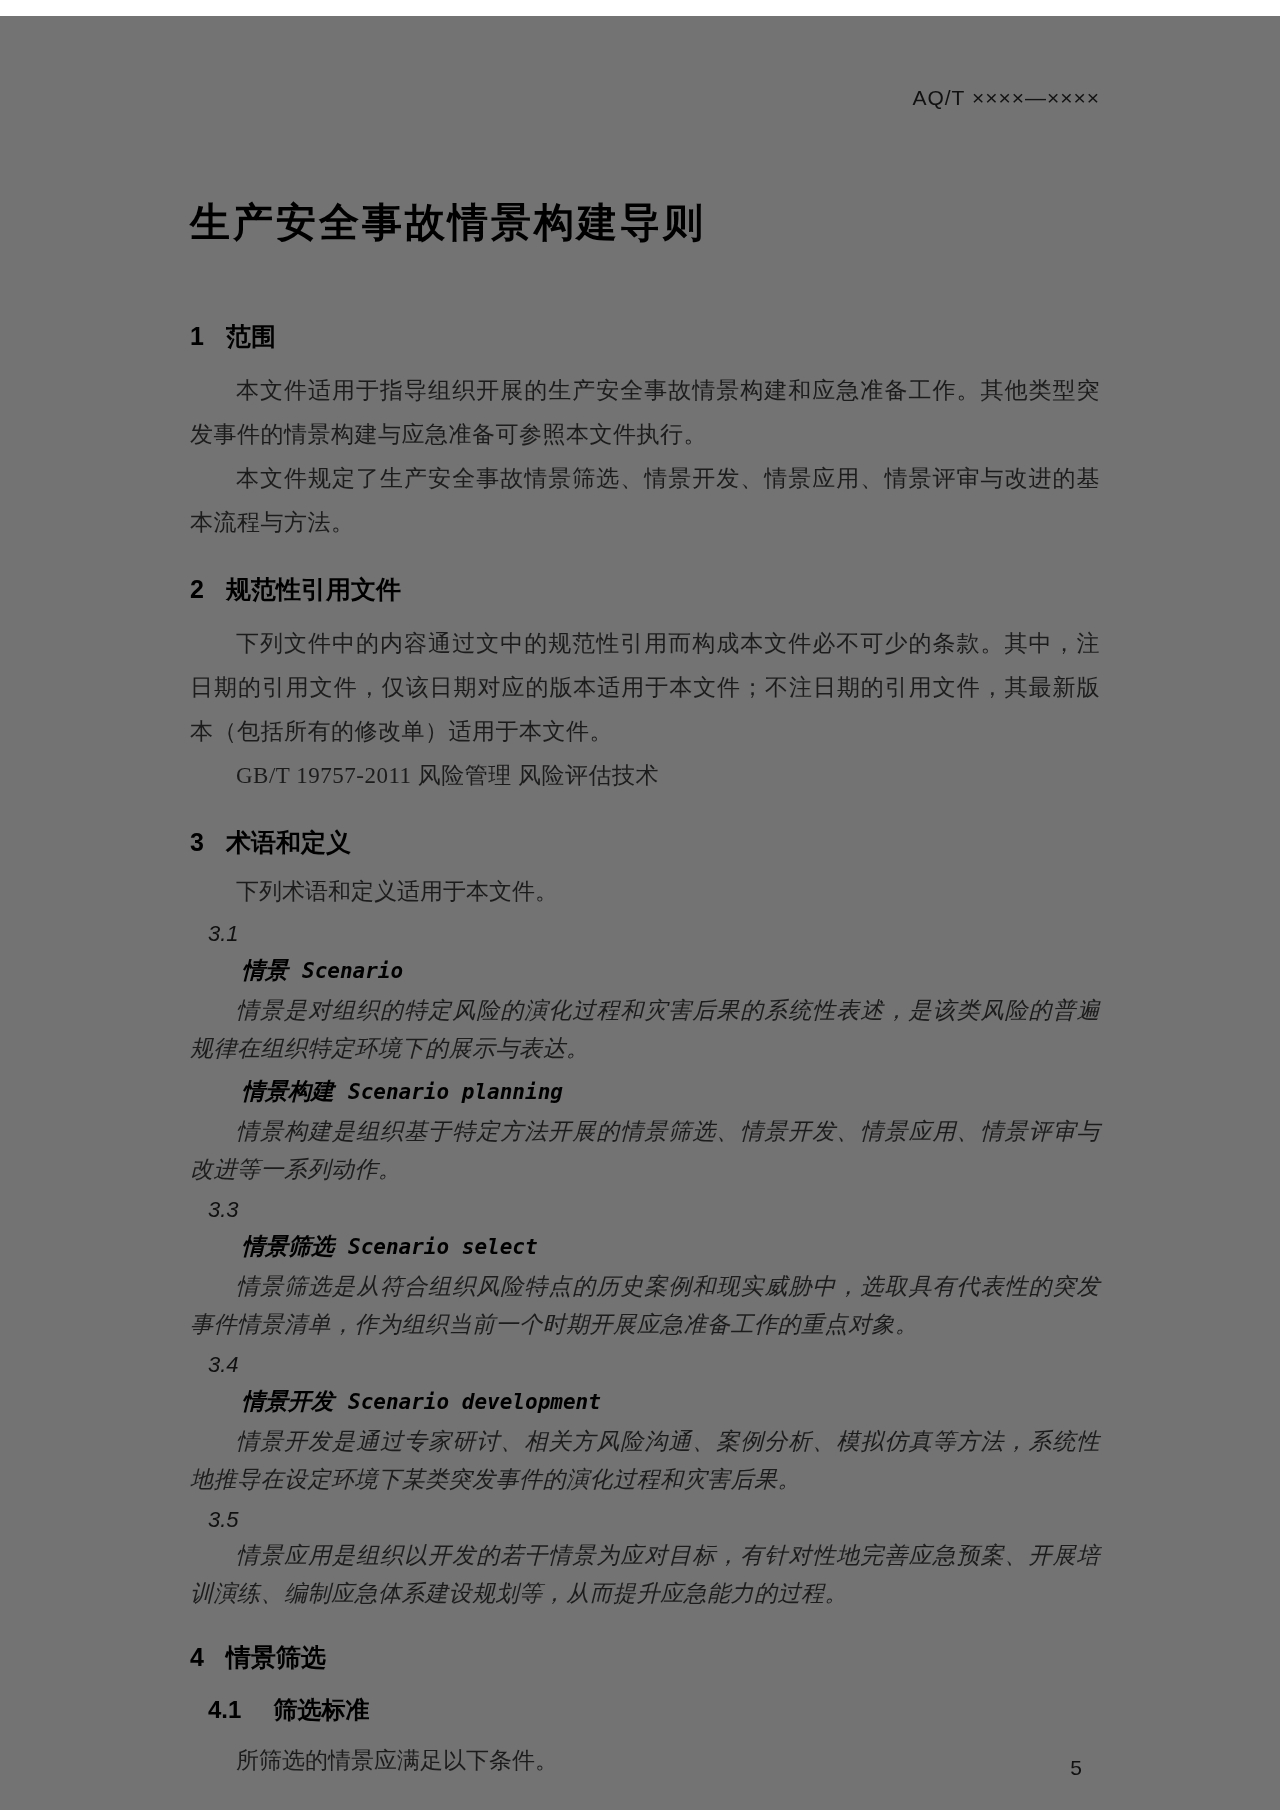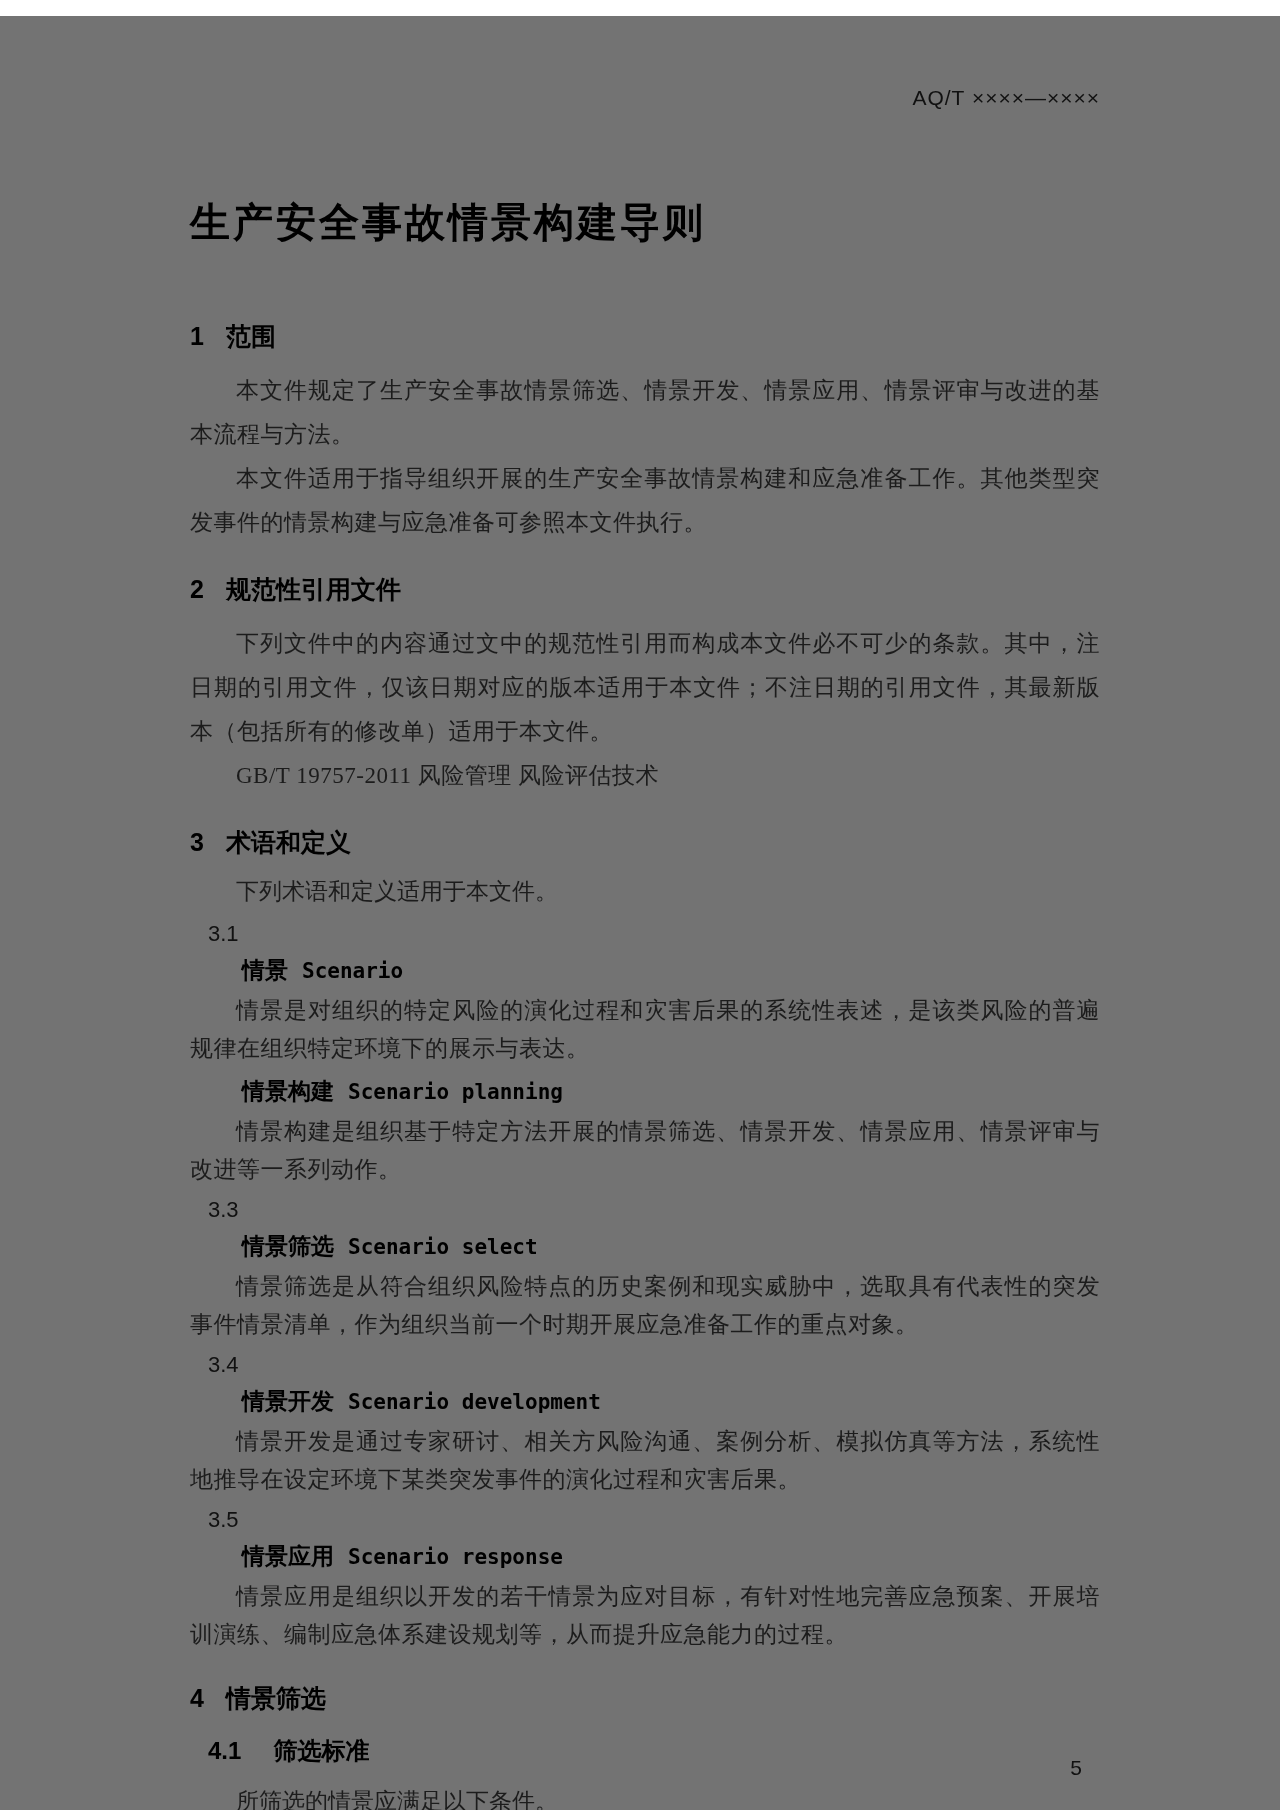--- a/index.html
+++ b/index.html
@@ -57,21 +57,21 @@
     line-height: 44px;
     text-indent: 2em;
     letter-spacing: 0.5px;
   }
   .intro-p {
     margin: 12px 0 0 0;
     font-size: 23px;
     line-height: 42px;
     text-indent: 2em;
   }
-  .term { margin-top: 4px; }
+  .term { margin-top: 4px; font-style: italic; }
   .term-num {
     padding-left: 18px;
     font-family: "Liberation Sans", "DejaVu Sans", sans-serif;
     font-size: 22px;
     line-height: 34px;
     color: #111;
   }
   .term-title {
     padding-left: 52px;
     line-height: 38px;
@@ -130,22 +130,22 @@
 
   <div class="doc-code">AQ/T ××××—××××</div>
 
   <h1 class="doc-title">生产安全事故情景构建导则</h1>
 
   <div>
     <div class="sec-h first">
       <span>1</span>
       <span>范围</span>
     </div>
+    <p class="body-p">本文件适用于指导组织开展的生产安全事故情景构建和应急准备工作。其他类型突发事件的情景构建与应急准备可参照本文件执行。</p>
     <p class="body-p">本文件规定了生产安全事故情景筛选、情景开发、情景应用、情景评审与改进的基本流程与方法。</p>
-    <p class="body-p">本文件适用于指导组织开展的生产安全事故情景构建和应急准备工作。其他类型突发事件的情景构建与应急准备可参照本文件执行。</p>
   </div>
 
   <div>
     <div class="sec-h">
       <span>2</span>
       <span>规范性引用文件</span>
     </div>
     <p class="body-p">下列文件中的内容通过文中的规范性引用而构成本文件必不可少的条款。其中，注日期的引用文件，仅该日期对应的版本适用于本文件；不注日期的引用文件，其最新版本（包括所有的修改单）适用于本文件。</p>
     <p class="ref-line">GB/T 19757-2011 风险管理 风险评估技术</p>
   </div>
@@ -187,24 +187,20 @@
       <div class="term-num">3.4</div>
       <div class="term-title">
         <span class="term-zh">情景开发</span>
         <span class="term-en">Scenario development</span>
       </div>
       <p class="term-def">情景开发是通过专家研讨、相关方风险沟通、案例分析、模拟仿真等方法，系统性地推导在设定环境下某类突发事件的演化过程和灾害后果。</p>
     </div>
 
     <div class="term">
       <div class="term-num">3.5</div>
-      <div class="term-title">
-        <span class="term-zh">情景应用</span>
-        <span class="term-en">Scenario response</span>
-      </div>
       <p class="term-def">情景应用是组织以开发的若干情景为应对目标，有针对性地完善应急预案、开展培训演练、编制应急体系建设规划等，从而提升应急能力的过程。</p>
     </div>
   </div>
 
   <div>
     <div class="sec-h">
       <span>4</span>
       <span>情景筛选</span>
     </div>
     <div class="subsec-h">

